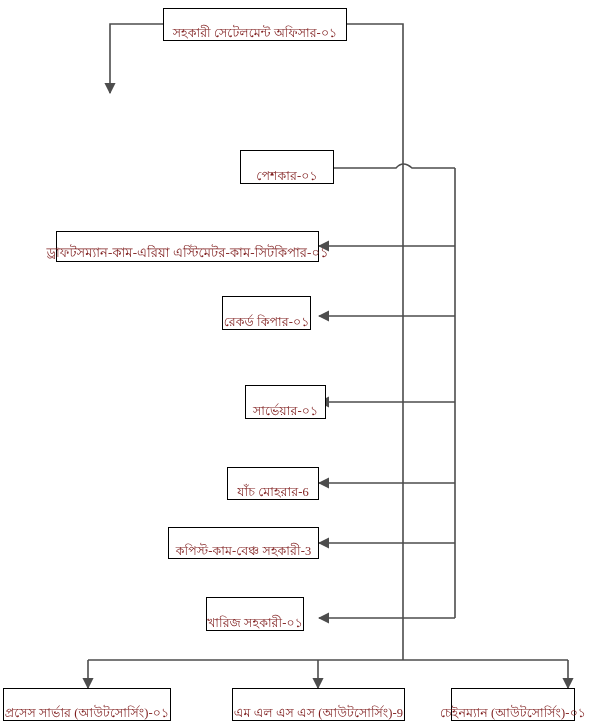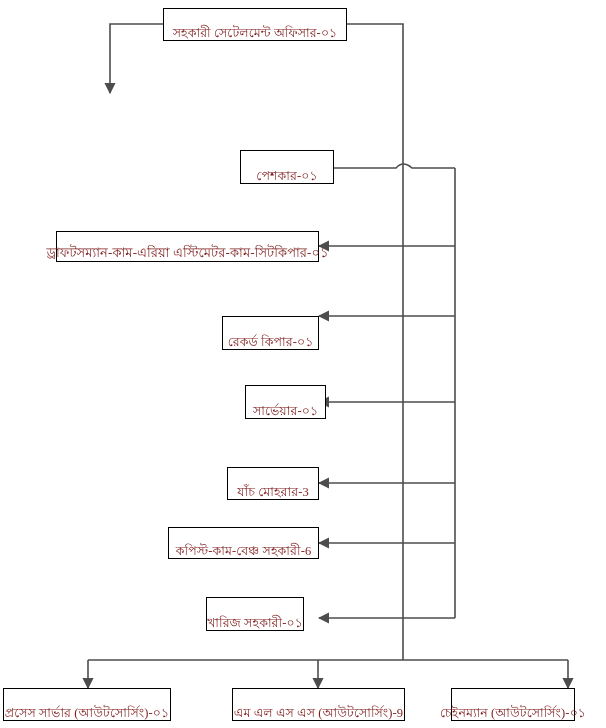--- a/index.html
+++ b/index.html
@@ -89,34 +89,34 @@
 
 
   <div class="node-box" style="left:240px; top:150px; width:94px; height:34px;">
     <span>পেশকার-০১</span>
   </div>
 
   <div class="node-box small-text" style="left:56px; top:231px; width:263px; height:31px;">
     <span>ড্রাফটসম্যান-কাম-এরিয়া এস্টিমেটর-কাম-সিটকিপার-০১</span>
   </div>
 
-  <div class="node-box" style="left:222px; top:316px; width:97px; height:34px;">
+  <div class="node-box" style="left:222px; top:296px; width:89px; height:34px;">
     <span>রেকর্ড কিপার-০১</span>
   </div>
 
   <div class="node-box" style="left:238px; top:385px; width:81px; height:34px;margin-left:7px;">
     <span>সার্ভেয়ার-০১</span>
   </div>
 
   <div class="node-box" style="left:227px; top:467px; width:92px; height:33px;">
-    <span>যাঁচ মোহরার-3</span>
+    <span>যাঁচ মোহরার-6</span>
   </div>
 
   <div class="node-box" style="left:168px; top:527px; width:151px; height:32px;">
-    <span>কপিস্ট-কাম-বেঞ্চ সহকারী-6</span>
+    <span>কপিস্ট-কাম-বেঞ্চ সহকারী-3</span>
   </div>
 
   <div class="node-box" style="left:206px; top:597px; width:98px; height:34px;">
     <span>খারিজ সহকারী-০১</span>
   </div>
 
   <div class="node-box" style="left:3px; top:688px; width:168px; height:33px;">
     <span>প্রসেস সার্ভার (আউটসোর্সিং)-০১</span>
   </div>
 

